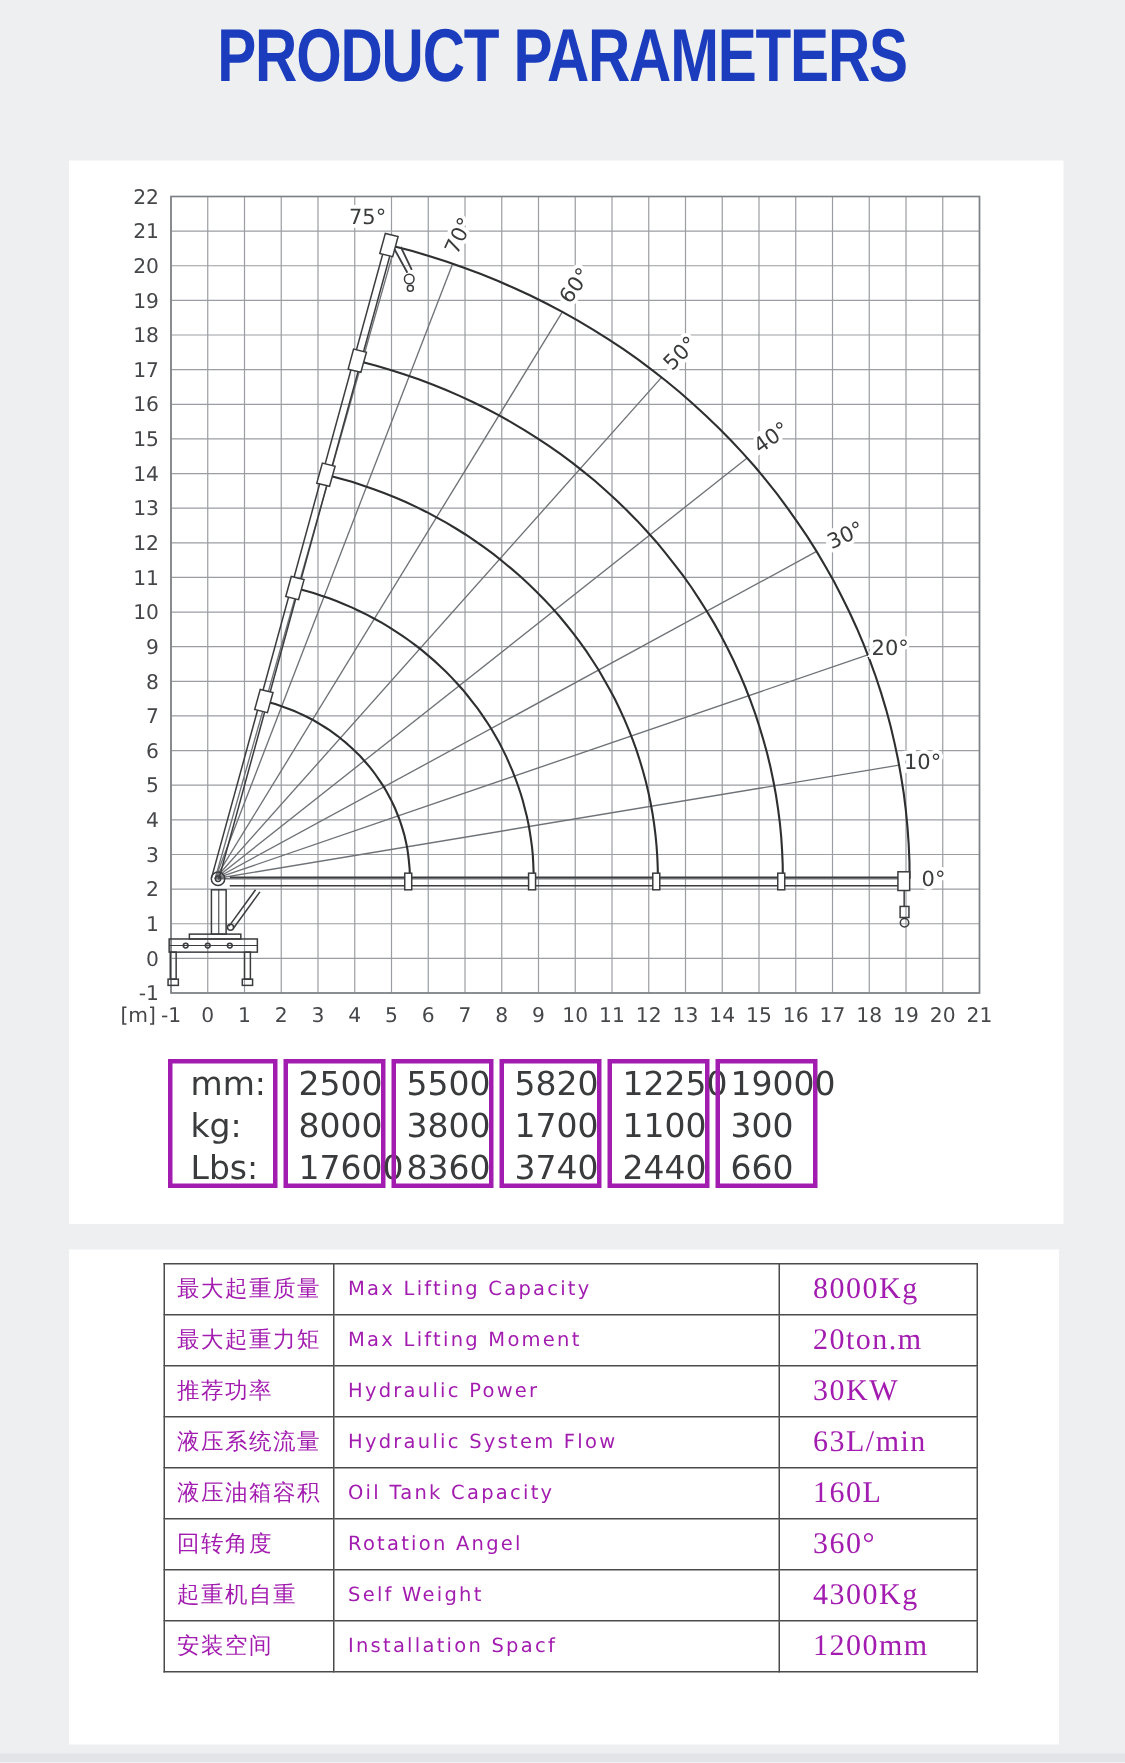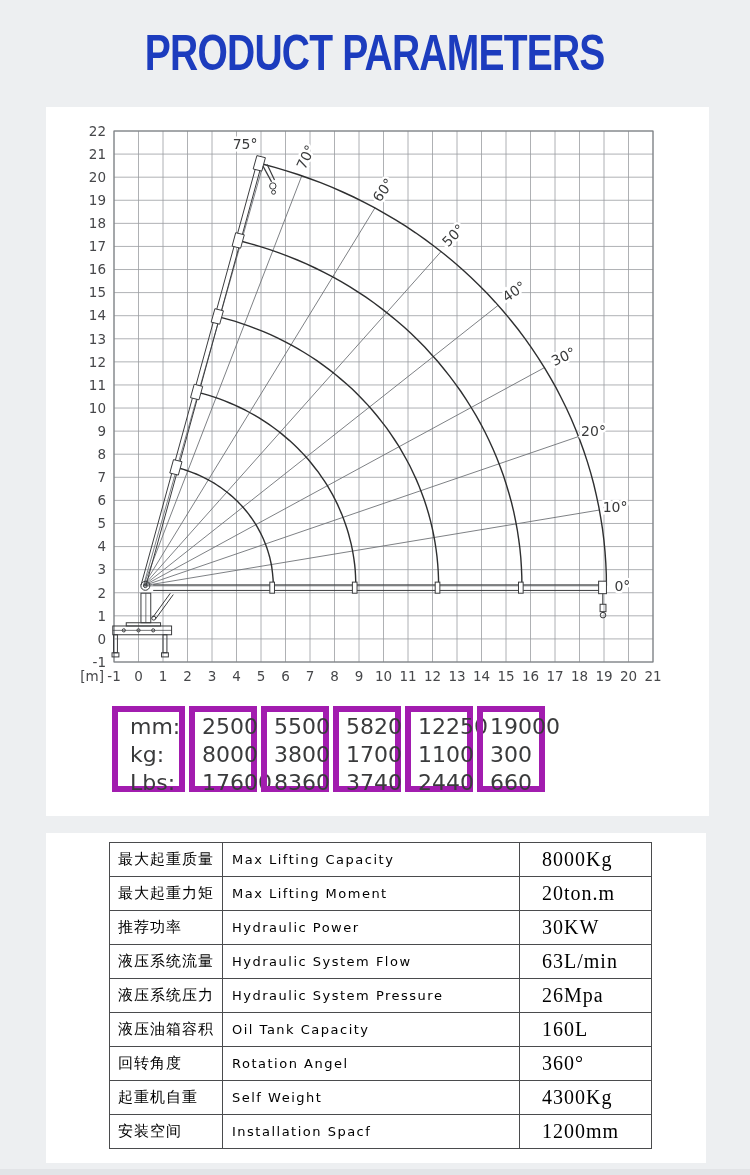--- a/index.html
+++ b/index.html
@@ -1,51 +1,51 @@
 <!DOCTYPE html>
 <html><head>
 <meta charset="utf-8">
 <style>
   html,body{margin:0;padding:0;}
   body{
     width:750px;height:1175px;position:relative;overflow:hidden;
     background:#edeff1;
     font-family:"Liberation Sans",sans-serif;
   }
-  .title-wrap{position:absolute;left:0;top:24px;width:750px;text-align:center;text-decoration:underline;}
+  .title-wrap{position:absolute;left:0;top:8px;width:750px;text-align:center;text-decoration:underline;}
   .title{
     display:inline-block;
     font-size:50px;font-weight:bold;letter-spacing:-1px;
     transform:scaleX(0.78);transform-origin:center;
     color:#1c3cbe;
     font-family:"Liberation Sans",sans-serif;
   }
   .card{position:absolute;background:#ffffff;}
   .card1{left:46px;top:107px;width:663px;height:709px;}
   .card2{left:46px;top:833px;width:660px;height:330px;}
   .chart-svg{position:absolute;left:0;top:0;}
 
   
   .load-table{position:absolute;left:66px;top:599px;height:88px;display:flex;}
   .load-box{
-    border:6px solid #a21caf;height:86px;box-sizing:border-box;
+    border:3px solid #a21caf;height:86px;box-sizing:border-box;
     font-family:"DejaVu Sans",sans-serif;font-size:22px;color:#3a3b3c;
     line-height:28px;padding-top:1px;
   }
   .load-box div{white-space:nowrap;}
   .lb-label{width:73px;padding-left:12px;margin-right:4px;}
   .lb-col{width:68px;padding-left:7px;margin-right:4px;}
 
   
   .spec-table{
     position:absolute;left:63px;top:9px;border-collapse:collapse;table-layout:fixed;
   }
   .spec-table td{
     border:1px solid #4a4b4d;height:34px;box-sizing:border-box;
-    color:#000000;vertical-align:middle;overflow:hidden;white-space:nowrap;
+    color:#a21caf;vertical-align:middle;overflow:hidden;white-space:nowrap;
   }
   .td-cn{width:113px;font-size:15px;padding-left:8px;letter-spacing:1px;}
   .td-en{width:297px;font-size:13px;padding-left:9px;letter-spacing:1.5px;font-family:"DejaVu Sans",sans-serif;}
   .td-val{width:132px;font-size:20px;padding-left:22px;letter-spacing:1px;font-family:Liberation Serif, serif;}
 
   .bottom-strip{position:absolute;left:0;top:1169px;width:750px;height:6px;background:#e2e4e7;}
 </style>
 </head>
 <body>
 
@@ -277,25 +277,20 @@
         <td class="td-cn">推荐功率</td>
         <td class="td-en">Hydraulic Power</td>
         <td class="td-val">30KW</td>
       </tr>
       <tr>
         <td class="td-cn">液压系统流量</td>
         <td class="td-en">Hydraulic System Flow</td>
         <td class="td-val">63L/min</td>
       </tr>
       <tr>
-        <td class="td-cn">液压系统压力</td>
-        <td class="td-en">Hydraulic System Pressure</td>
-        <td class="td-val">26Mpa</td>
-      </tr>
-      <tr>
         <td class="td-cn">液压油箱容积</td>
         <td class="td-en">Oil Tank Capacity</td>
         <td class="td-val">160L</td>
       </tr>
       <tr>
         <td class="td-cn">回转角度</td>
         <td class="td-en">Rotation Angel</td>
         <td class="td-val">360°</td>
       </tr>
       <tr>

